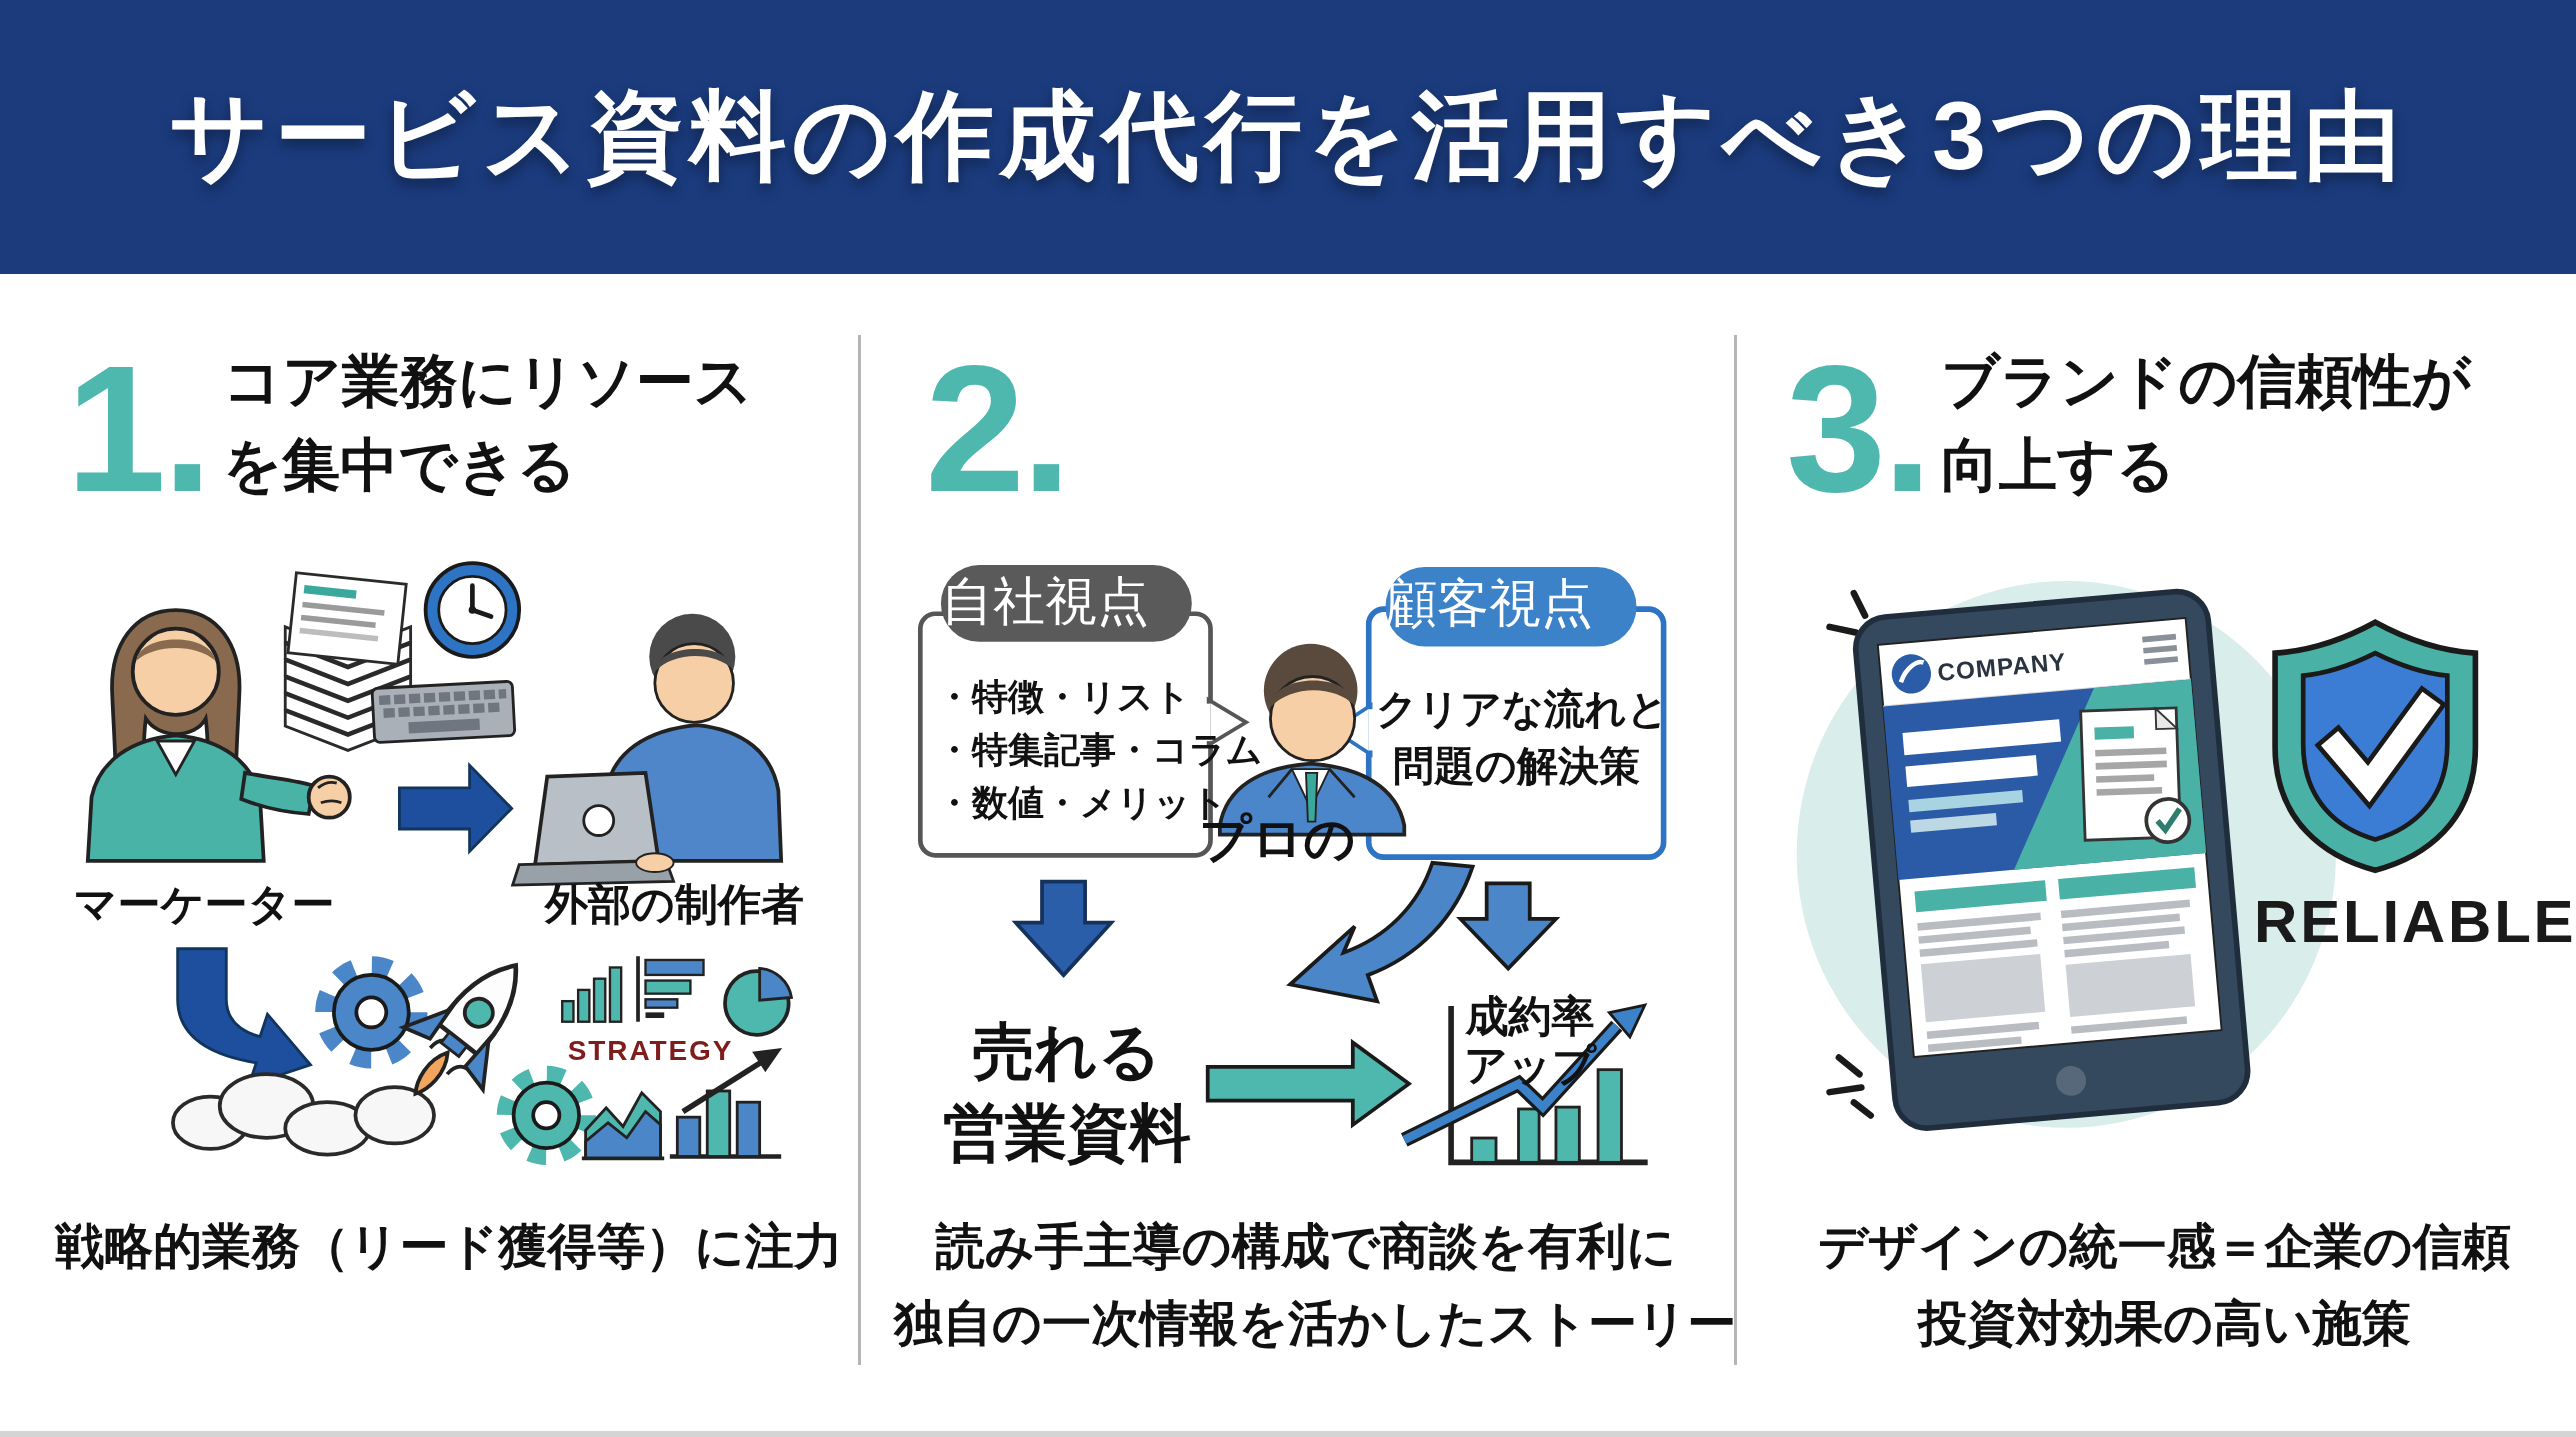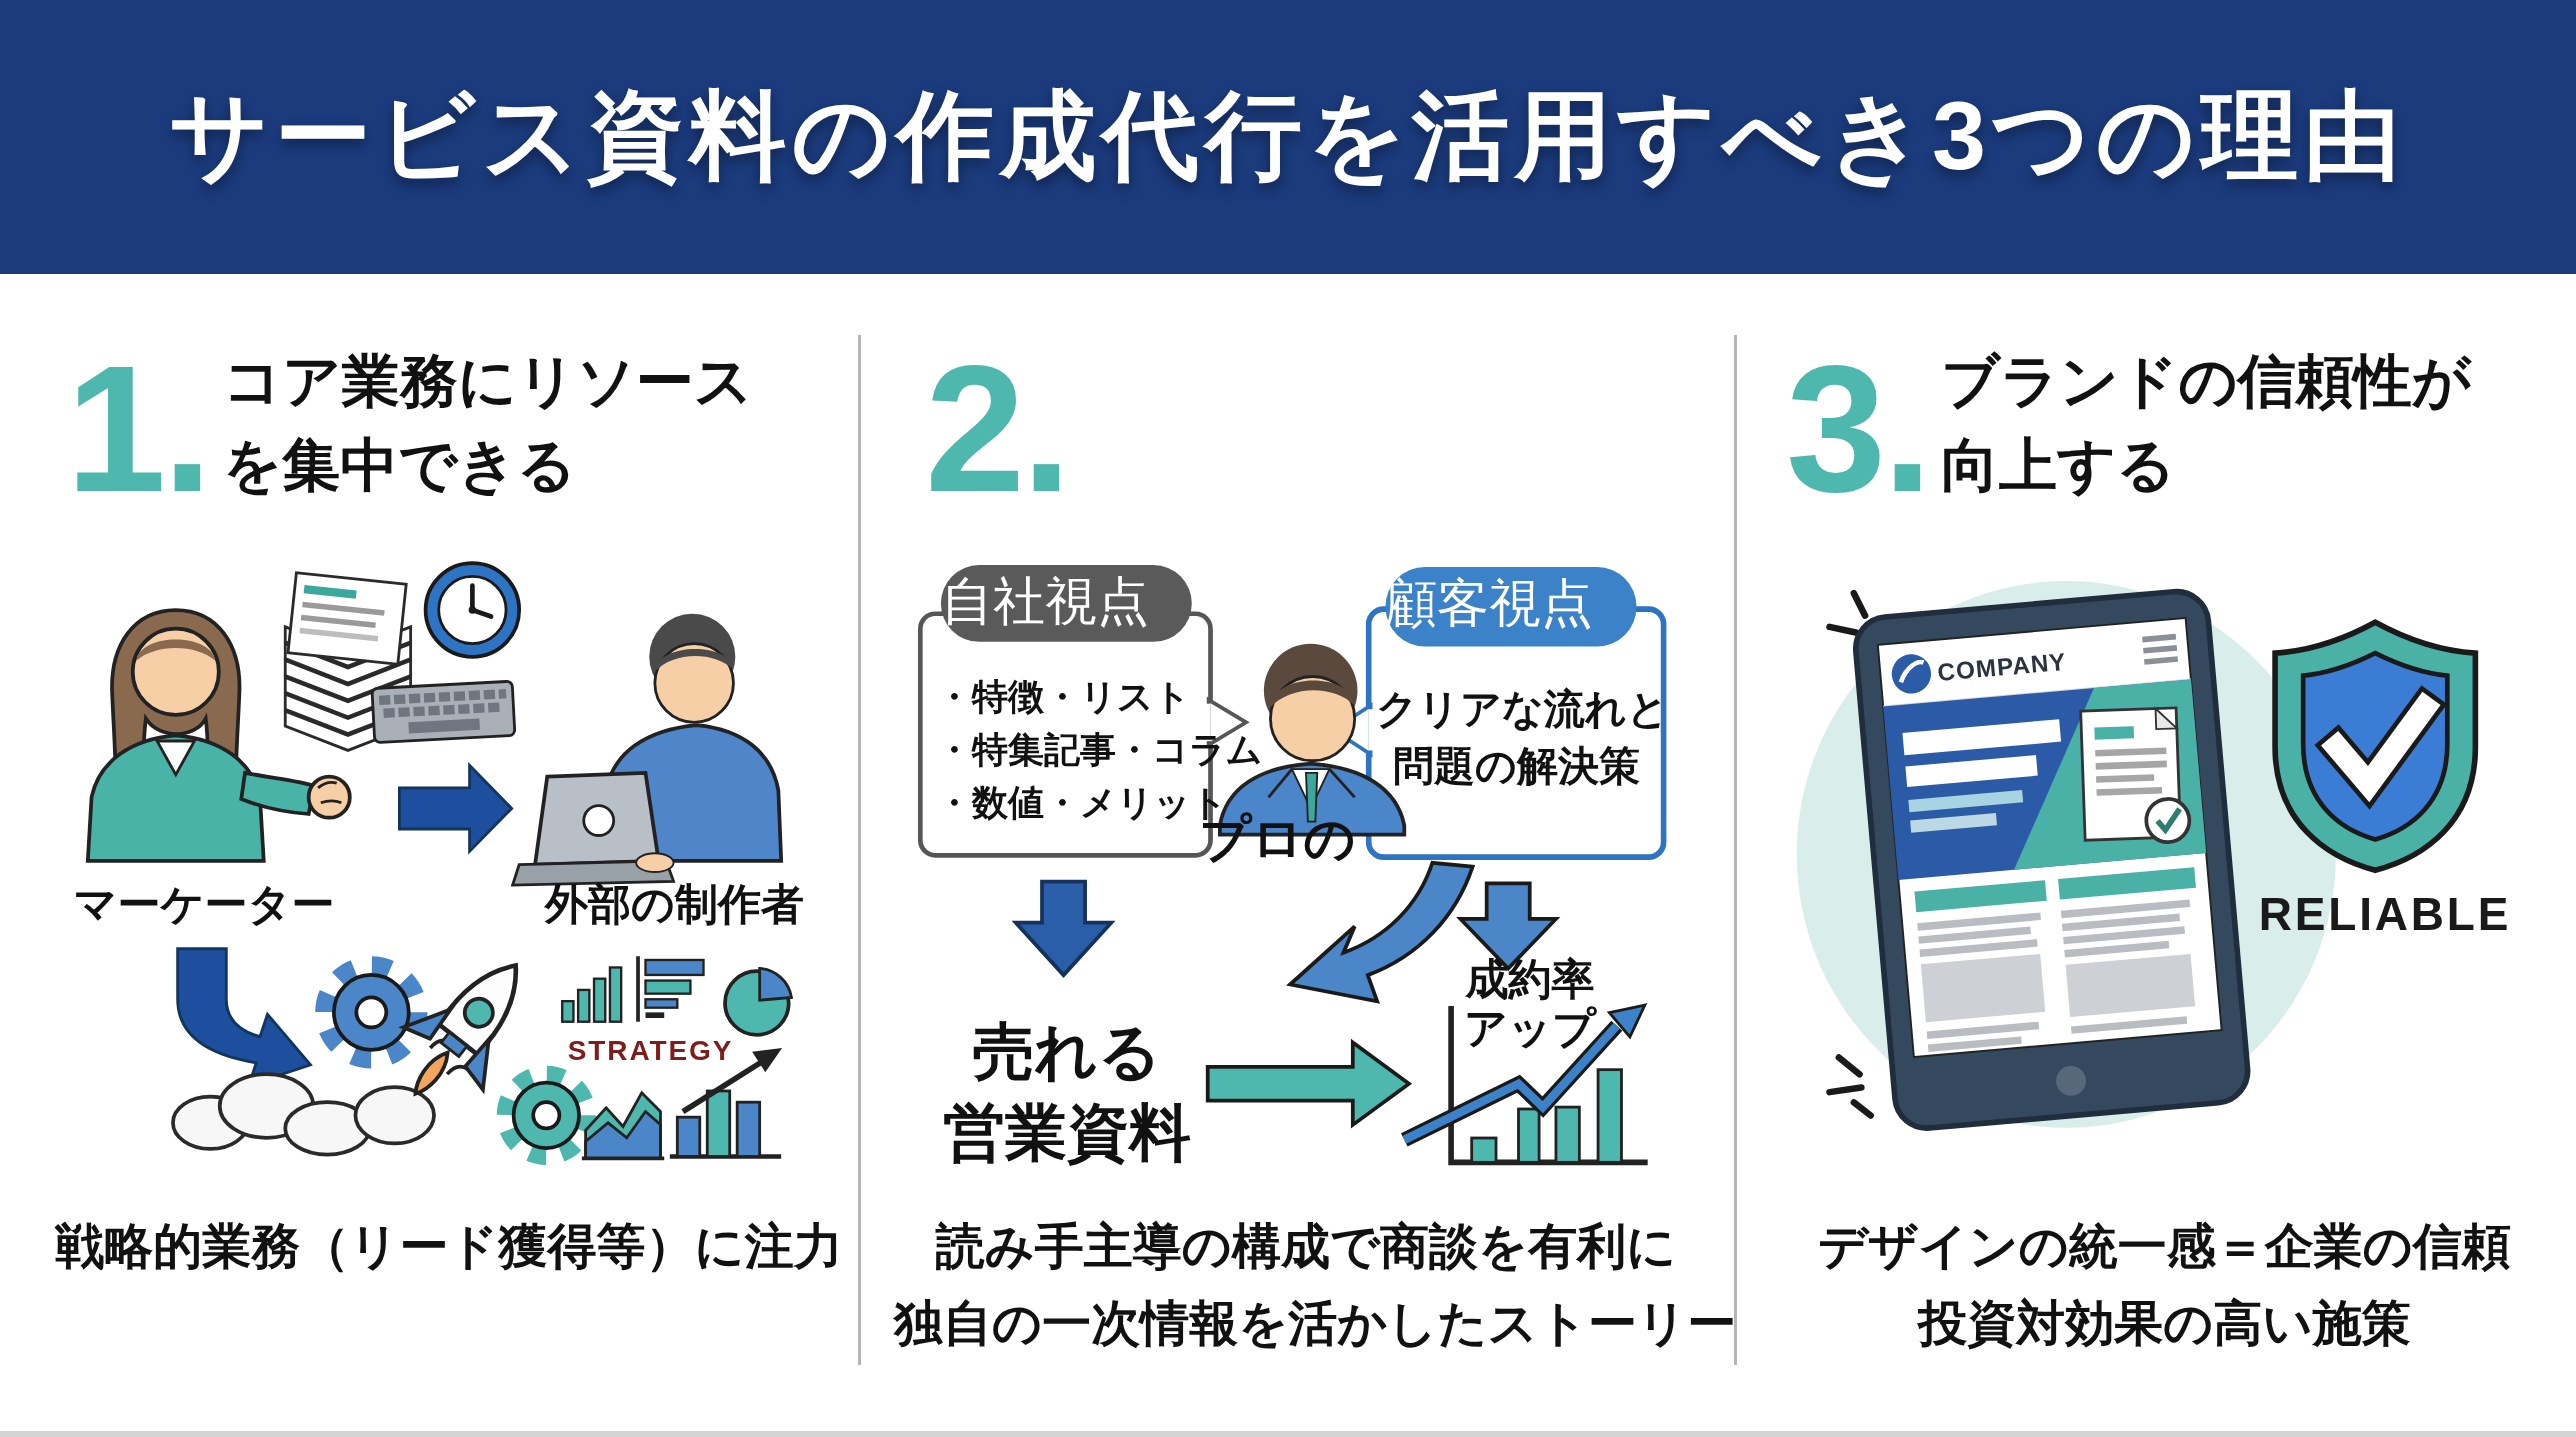--- a/index.html
+++ b/index.html
@@ -19,21 +19,21 @@
   .lbl{position:absolute;font-size:43px;font-weight:900;color:#111;text-align:center;white-space:nowrap}
   .strategy{position:absolute;font-size:28px;font-weight:800;color:#7f1d1d;letter-spacing:1.9px;text-align:center}
   .pill-t{position:absolute;font-size:52px;font-weight:400;color:#fff;text-align:left;white-space:nowrap}
   .bullets{position:absolute;font-size:36px;font-weight:900;color:#111;line-height:53px;white-space:nowrap}
   .cust{position:absolute;font-size:41px;font-weight:900;color:#111;line-height:57px;text-align:center;white-space:nowrap}
   .pro{position:absolute;font-size:51px;font-weight:900;color:#111;text-align:center;white-space:nowrap}
   .sell{position:absolute;text-align:center}
   .sell div{font-size:62px;font-weight:900;line-height:81px;white-space:nowrap}
   .rate{position:absolute;text-align:center}
   .rate div{font-size:43px;font-weight:900;line-height:49px;white-space:nowrap}
-  .reliable{position:absolute;font-size:46px;font-weight:800;letter-spacing:2.8px;color:#1a1a1a;
+  .reliable{position:absolute;font-size:60px;font-weight:800;letter-spacing:2.8px;color:#1a1a1a;
             text-align:center;white-space:nowrap}
   .bottom-strip{position:absolute;left:0;top:1431px;width:2576px;height:6.6px;background:#d4d4d4}
   svg{position:absolute;overflow:visible}
   section{position:absolute;left:0;top:0;width:100%;height:100%}
 </style>
 </head>
 <body>
 
 <header class="banner">
   <h1>サービス資料の作成代行を活用すべき3つの理由</h1>
@@ -261,21 +261,21 @@
   <div class="pill-t" style="left:1385px;top:569px;width:251px">顧客視点</div>
   <div class="cust" style="left:1376px;top:681px;width:281px">
     <div>クリアな流れと</div>
     <div>問題の解決策</div>
   </div>
   <div class="pro" style="left:1198px;top:805px;width:159px">プロの</div>
   <div class="sell" style="left:936px;top:1011px;width:262px">
     <div>売れる</div>
     <div>営業資料</div>
   </div>
-  <div class="rate" style="left:1460px;top:955px;width:140px">
+  <div class="rate" style="left:1460px;top:992px;width:140px">
     <div>成約率</div>
     <div>アップ</div>
   </div>
 
   <div class="cap" style="left:894px;top:1208px;width:824px">
     <div>読み手主導の構成で商談を有利に</div>
     <div>独自の一次情報を活かしたストーリー</div>
   </div>
 </section>
 

